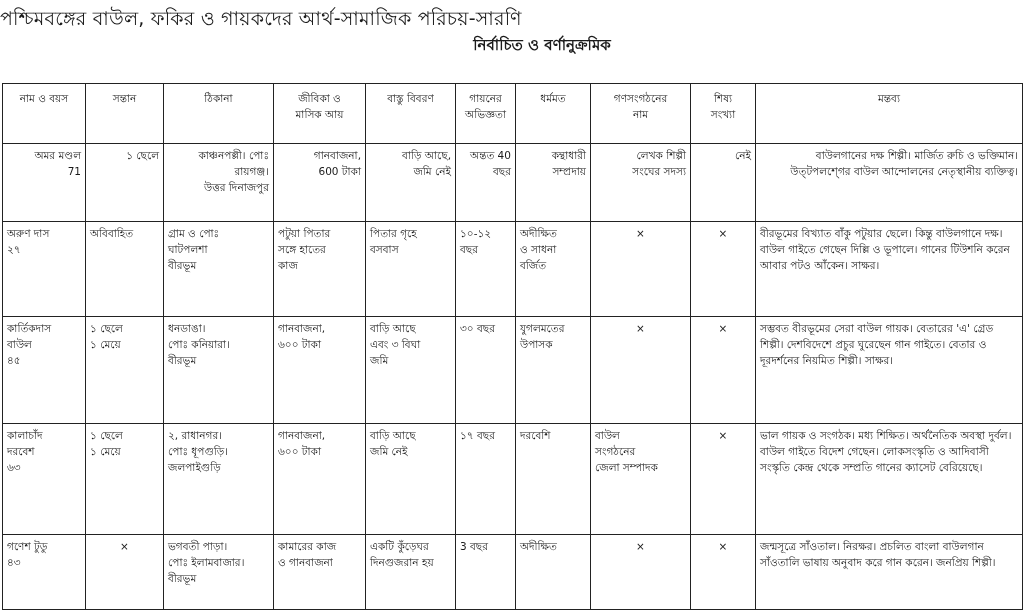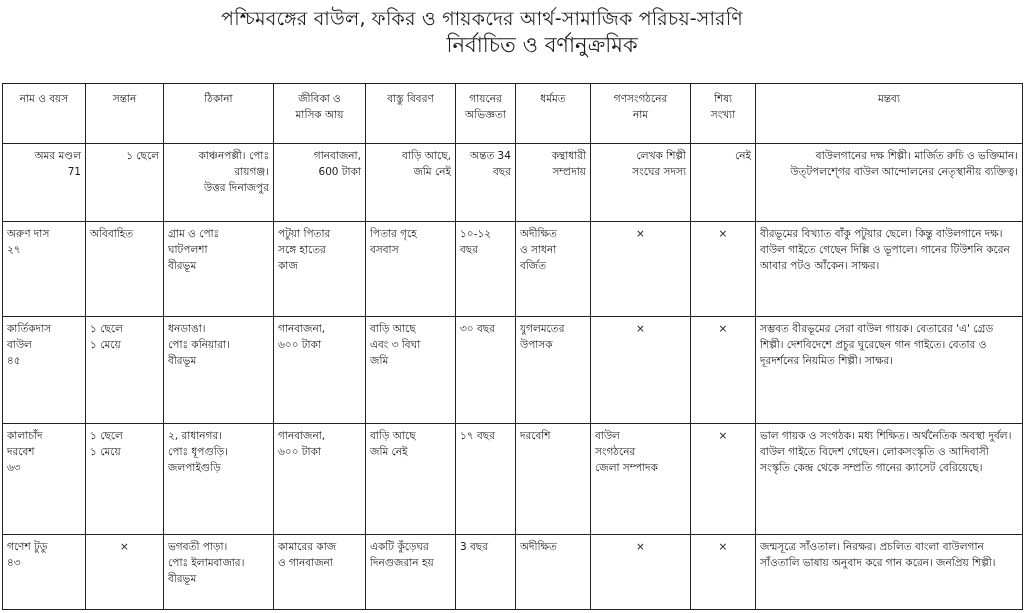--- a/index.html
+++ b/index.html
@@ -2,26 +2,26 @@
 <html><head>
 <meta charset="utf-8">
 <style>
   html, body { margin: 0; padding: 0; background: #ffffff; }
   body {
     width: 1024px; height: 613px; overflow: hidden; position: relative;
     font-family: "DejaVu Sans", "Liberation Sans", sans-serif;
     color: #1a1a1a;
   }
   .title {
-    position: absolute; left: 0; top: 4px; width: 964px; text-align: center;
+    position: absolute; left: 0; top: 4px; width: 964px; text-align: left;
     font-size: 19px; line-height: 28px; letter-spacing: 0.2px;
   }
   .subtitle {
     position: absolute; left: 0; top: 34px; width: 1024px; text-align: center;
-    font-size: 21px; line-height: 22px; padding-left: 60px; box-sizing: border-box;
+    font-size: 15px; line-height: 22px; padding-left: 60px; box-sizing: border-box; font-weight: bold;
   }
   table.grid {
     position: absolute; left: 2px; top: 83px; width: 1020px;
     border-collapse: collapse; table-layout: fixed;
     font-size: 10.5px; line-height: 16px;
   }
   table.grid th, table.grid td {
     border: 1.5px solid #222;
     vertical-align: top;
     padding: 3px 4px;
@@ -110,21 +110,21 @@
         </td>
         <td>
           <span class="line">গানবাজনা,</span>
           <span class="line">600 টাকা</span>
         </td>
         <td>
           <span class="line">বাড়ি আছে,</span>
           <span class="line">জমি নেই</span>
         </td>
         <td>
-          <span class="line">অন্তত 34</span>
+          <span class="line">অন্তত 40</span>
           <span class="line">বছর</span>
         </td>
         <td>
           <span class="line">কন্থাধারী</span>
           <span class="line">সম্প্রদায়</span>
         </td>
         <td>
           <span class="line">লেখক শিল্পী</span>
           <span class="line">সংঘের সদস্য</span>
         </td>

